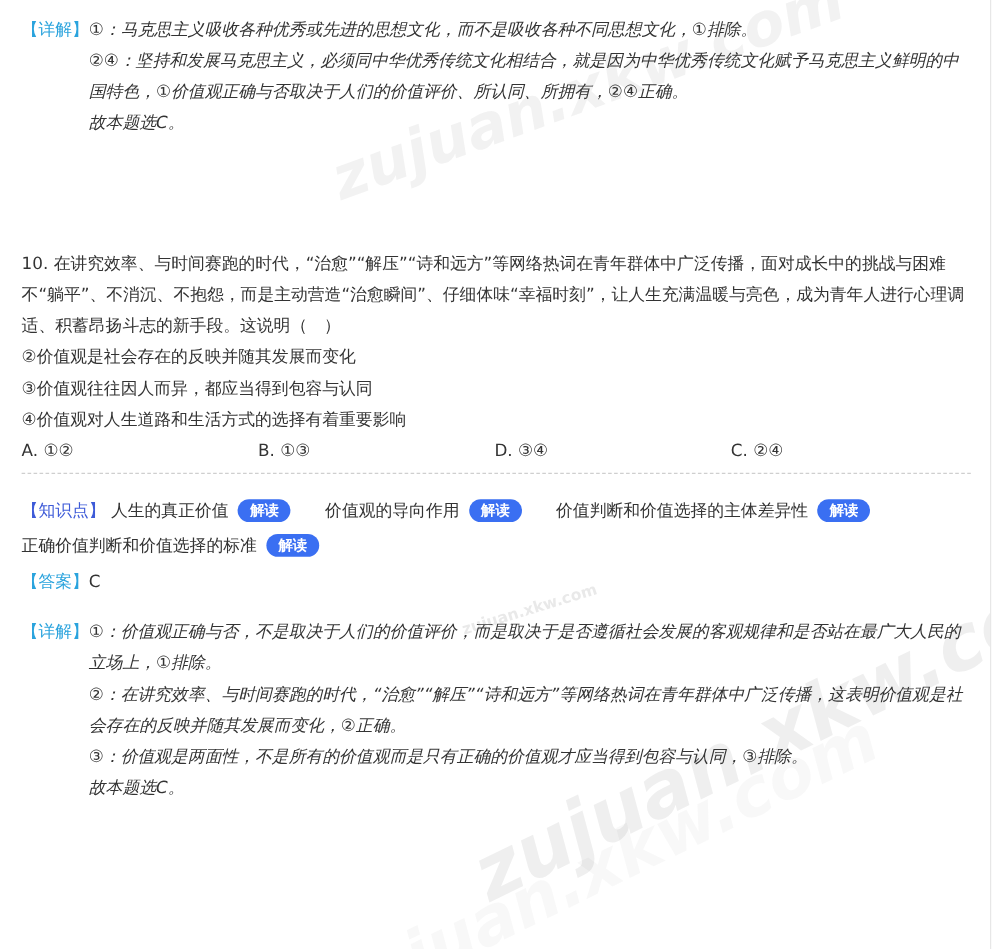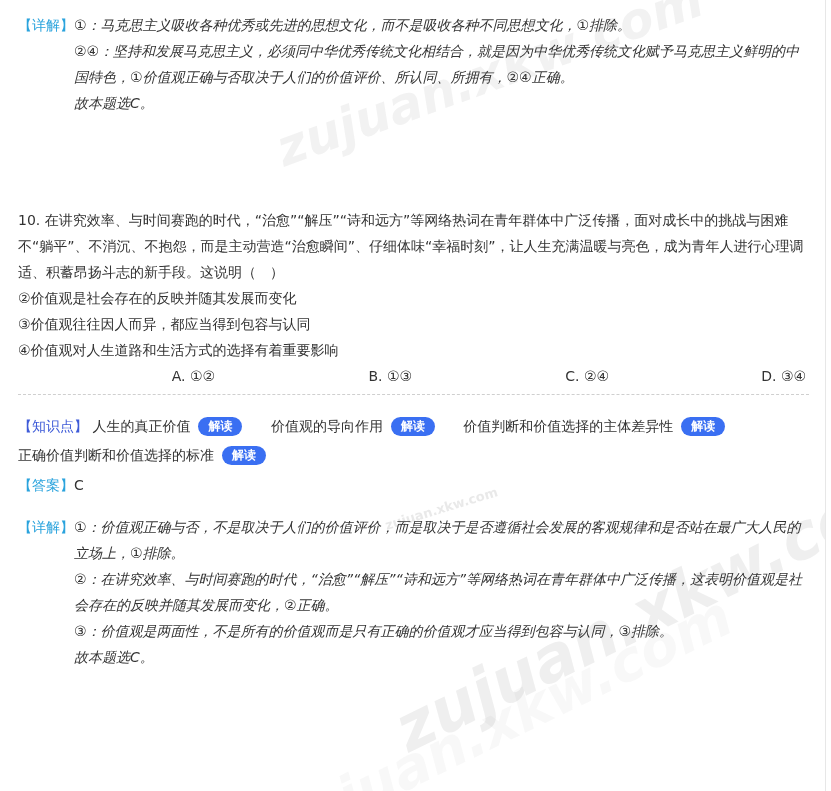--- a/index.html
+++ b/index.html
@@ -17,21 +17,21 @@
     overflow: hidden;
     background: #fff;
   }
   p { line-height: 26px; }
   .hang { display: flex; align-items: flex-start; }
   .hang .label { flex: 0 0 auto; line-height: 26px; white-space: nowrap; }
   .hang .body { flex: 1 1 auto; min-width: 0; font-style: italic; }
   .cyan { color: var(--label-cyan, #2aa3dd); text-align: center; }
   .kblue { color: var(--knowledge-blue, #3e5bd8); }
   .question { margin-top: 91px; }
-  .options { display: flex; text-align: right; }
+  .options { display: flex; }
   .options .opt { width: 197px; line-height: 26px; }
   .divider { border: none; border-top: 1px dashed #cfcfcf; margin: 5px 0 0 0; }
   .knowledge { margin-top: 17px; line-height: 29px; }
   .knowledge .kp { white-space: nowrap; margin-right: 24px; }
   .knowledge .kp:last-child { margin-right: 0; }
   .badge {
     display: inline-block;
     background: var(--badge-blue, #3a6ff2);
     color: #fff; font-size: 12px; font-weight: bold;
     line-height: 19px; padding: 0 10px;
@@ -74,22 +74,22 @@
   </section>
 
   <section class="question">
     <p>10. 在讲究效率、与时间赛跑的时代，“治愈”“解压”“诗和远方”等网络热词在青年群体中广泛传播，面对成长中的挑战与困难不“躺平”、不消沉、不抱怨，而是主动营造“治愈瞬间”、仔细体味“幸福时刻”，让人生充满温暖与亮色，成为青年人进行心理调适、积蓄昂扬斗志的新手段。这说明（　）</p>
     <p>②价值观是社会存在的反映并随其发展而变化</p>
     <p>③价值观往往因人而异，都应当得到包容与认同</p>
     <p>④价值观对人生道路和生活方式的选择有着重要影响</p>
     <div class="options">
       <span class="opt">A. ①②</span>
       <span class="opt">B. ①③</span>
+      <span class="opt">D. ③④</span>
       <span class="opt">C. ②④</span>
-      <span class="opt">D. ③④</span>
     </div>
   </section>
 
   <hr class="divider">
 
   <section class="knowledge">
     <span class="kblue">【知识点】</span>
     <span class="kp"><span>人生的真正价值</span><button class="badge">解读</button></span>
     <span class="kp"><span>价值观的导向作用</span><button class="badge">解读</button></span>
     <span class="kp"><span>价值判断和价值选择的主体差异性</span><button class="badge">解读</button></span>

